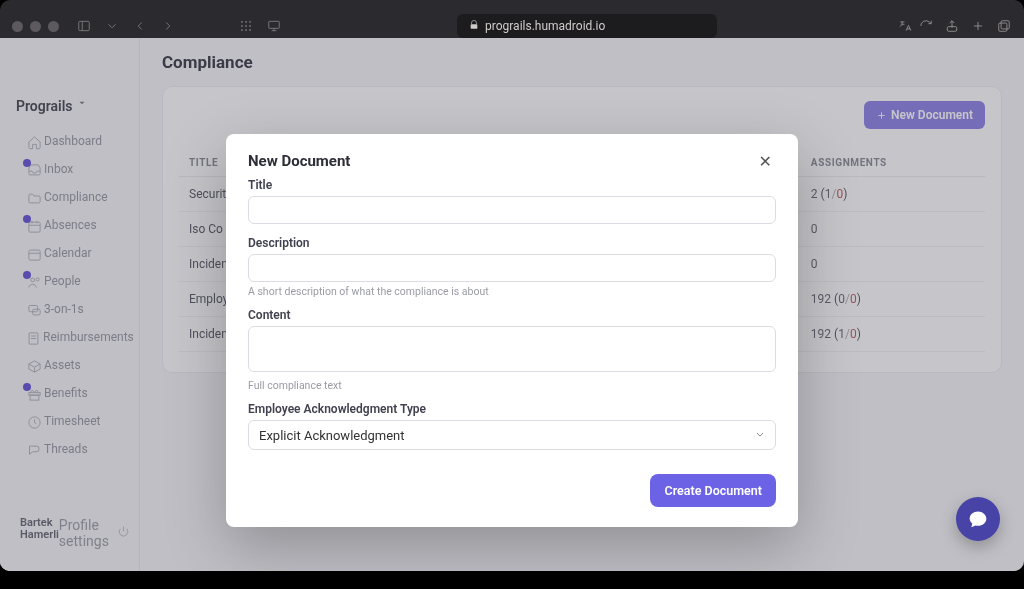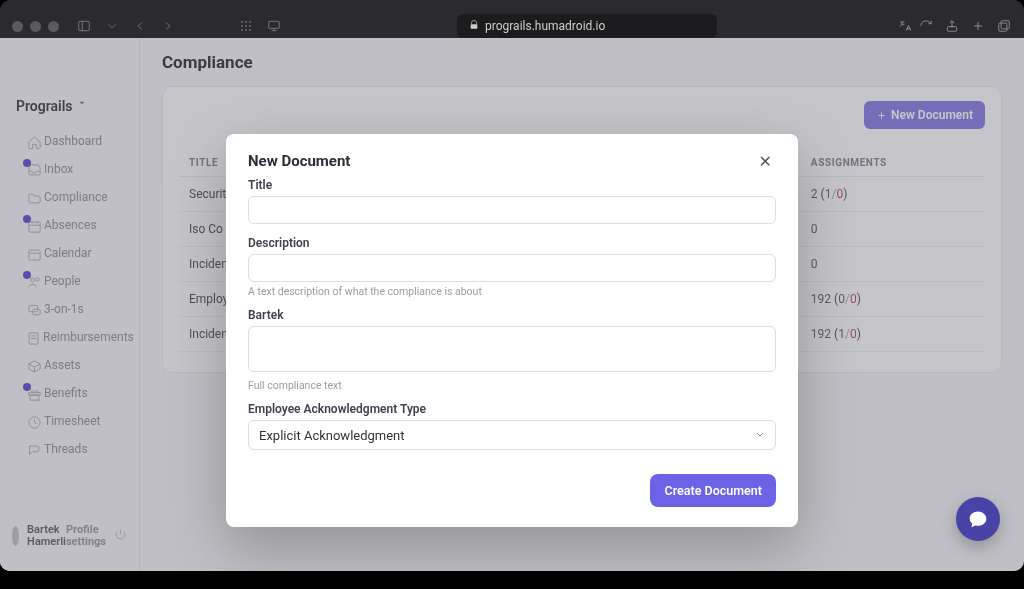--- a/index.html
+++ b/index.html
@@ -55,21 +55,21 @@
     position:absolute; top:-3px; left:-3px; width:8px; height:8px;
     background:#6a57d6; border-radius:50%;
   }
   .sidebar-bottom{
     margin-top:auto; padding:10px 12px; display:flex; align-items:center; gap:8px;
     color:#8f8f9a; font-size:11px;
   }
   .avatar-small{ width:20px; height:20px; border-radius:50%; background:#c6c6d2; }
   .user-block{ display:flex; flex-direction:row; line-height:1.15; }
   .user-block .name{ font-size:11px; color:#6b6b76; font-weight:600;}
-  .user-block .sub { font-size:11px; color:#a0a0ab;font-weight:bold;}
+  .user-block .sub { font-size:14px; color:#a0a0ab;}
   .power-icon{ margin-left:auto; }
   .power-icon svg{width:13px;height:13px;stroke:#b5b5c0;fill:none;stroke-width:1.6;}
 
   
   .main { flex:1; padding:14px 22px; position:relative; }
   .page-title{ font-size:17px; font-weight:700; color:#3f3f4b; margin-bottom:14px;}
   .card{
     background:#fff; border:1px solid #ececf1; border-radius:10px;
     padding:14px 16px 20px;
   }
@@ -431,23 +431,23 @@
   <div class="modal-header">
     <div class="modal-title">New Document</div>
     <button class="close-x">✕</button>
   </div>
 
   <label class="form-label">Title</label>
   <input class="form-input" type="text" style="">
 
   <label class="form-label" style="margin-top:12px">Description</label>
   <input class="form-input" type="text" style="">
-  <div class="help-text">A text description of what the compliance is about</div>
-
-  <label class="form-label" style="margin-top:10px">Bartek</label>
+  <div class="help-text">A short description of what the compliance is about</div>
+
+  <label class="form-label" style="margin-top:10px">Content</label>
   <textarea class="form-textarea" style=""></textarea>
   <div class="help-text">Full compliance text</div>
 
   <label class="form-label" style="margin-top:10px">Employee Acknowledgment Type</label>
   <div class="select-wrap">
     <select class="form-select">
       <option>Explicit Acknowledgment</option>
     </select>
     <span class="select-caret">
       <svg viewBox="0 0 24 24">

